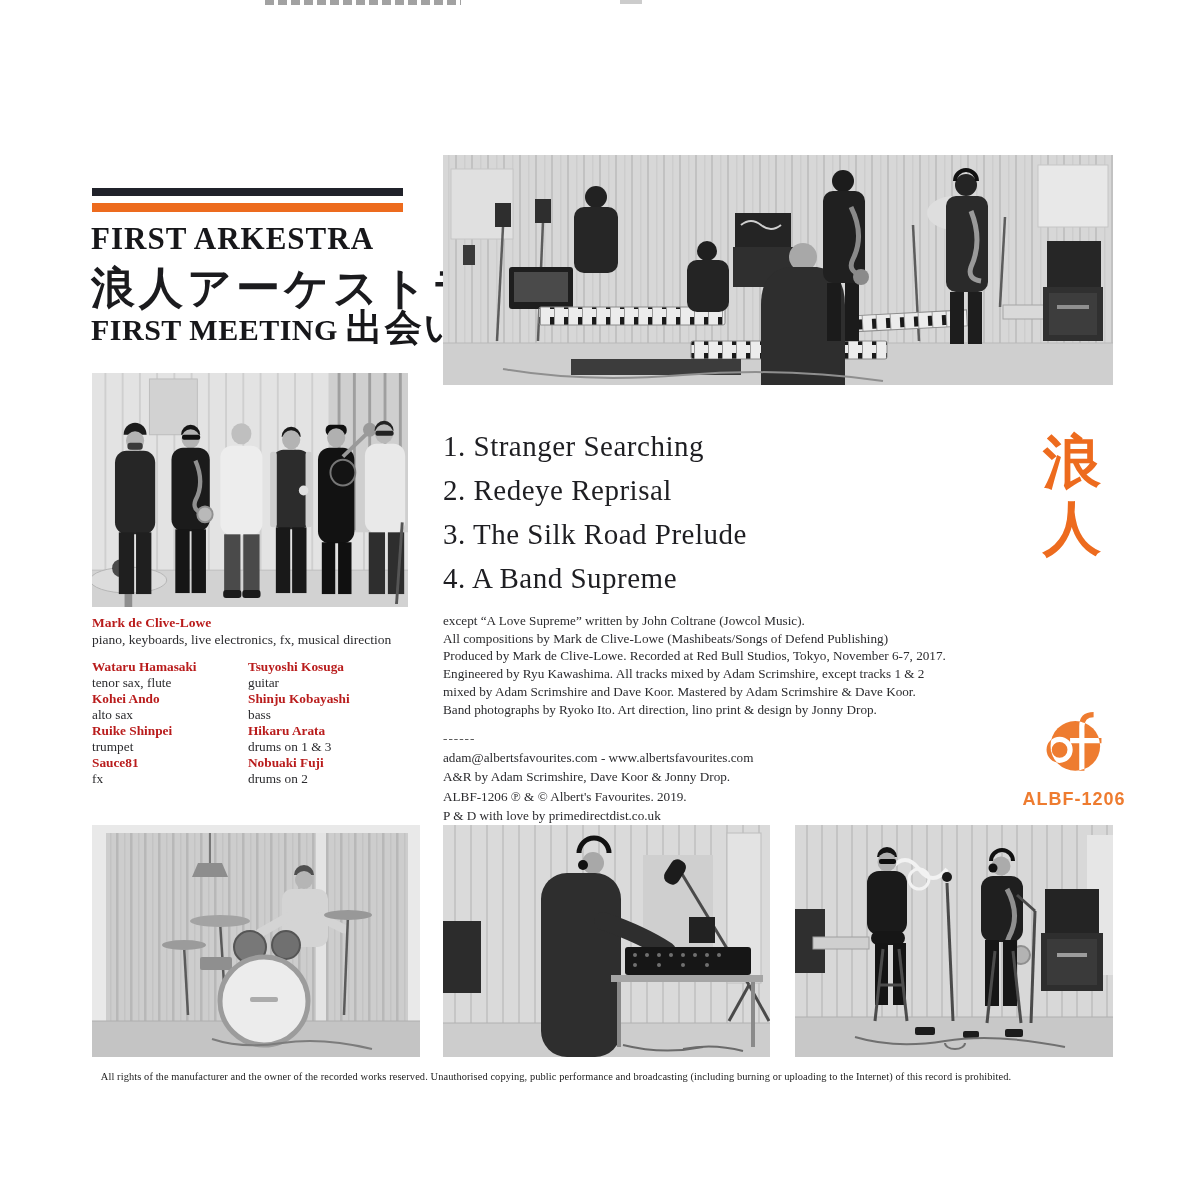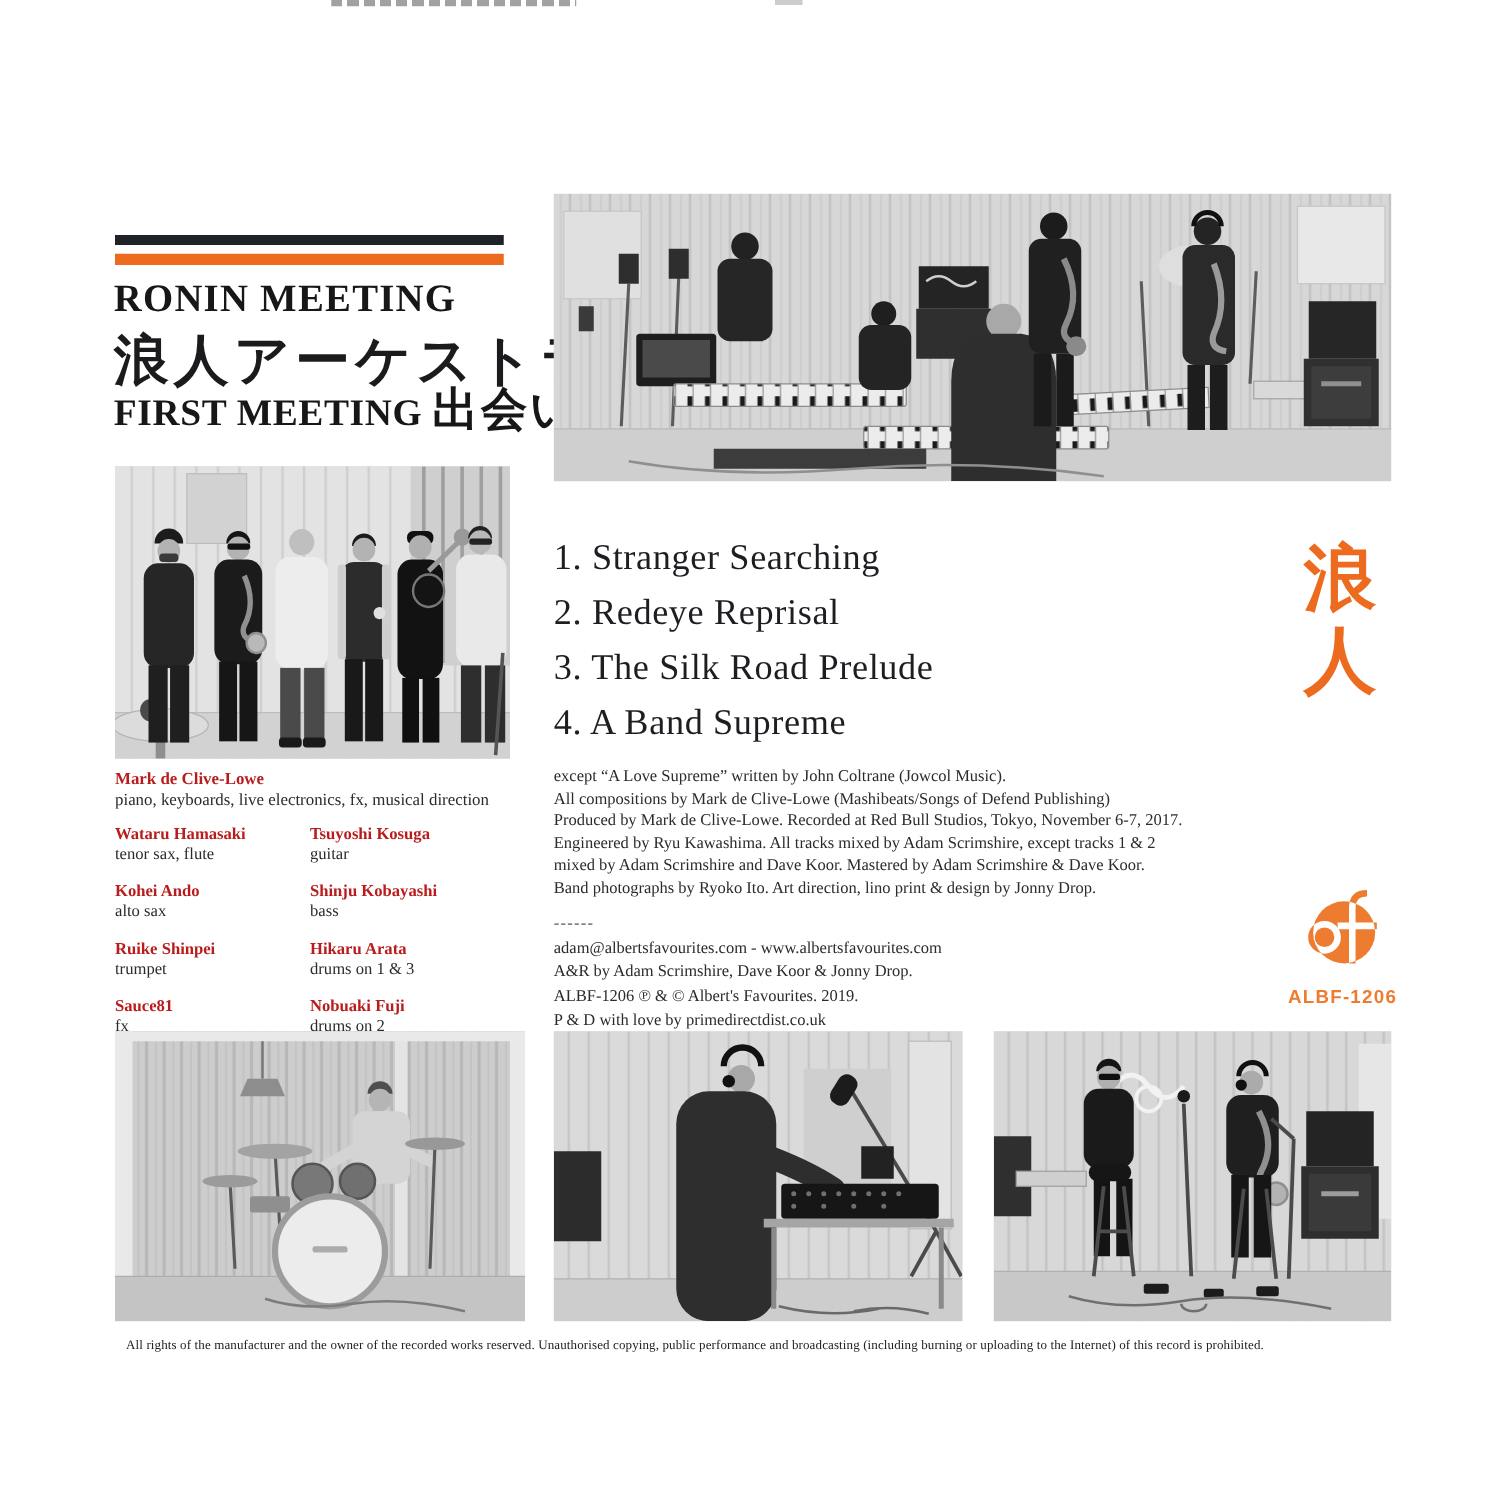--- a/index.html
+++ b/index.html
@@ -40,29 +40,29 @@
   .tracklist li{font-size:29px;letter-spacing:.5px;color:#1e1e22;height:44px;white-space:nowrap}
 
   
   .credits{left:443px;top:612px;width:520px;font-size:13.2px;line-height:17.7px;color:#2b2b2e}
   .credits2{left:443px;top:728px;width:520px;font-size:13.2px;line-height:19.6px;color:#2b2b2e}
   .credits2 .divider{letter-spacing:1px;color:#555}
 
   
   .leader{left:92px;top:614px;width:340px;font-size:13.5px;line-height:17px;color:#2b2b2e}
   .pname{font-weight:700;color:#b91c1c}
-  .personnel{left:92px;top:659px;width:330px;display:grid;grid-template-columns:156px 1fr;row-gap:14px}
+  .personnel{left:92px;top:659px;width:330px;display:grid;grid-template-columns:156px 1fr;}
   .member{font-size:13.3px;line-height:16px;color:#2b2b2e}
 
   
   .kanji-col{left:1036px;top:430px;width:72px;text-align:center;color:var(--accent,#ED6B1E);
     font-weight:700;font-size:58px;line-height:66px}
   .af-logo{left:1040px;top:708px;width:68px;height:78px}
   .catalog{left:1022px;top:789px;width:104px;text-align:center;color:var(--accent-logo,#EE7C30);
-    font-family:"Liberation Sans","DejaVu Sans",sans-serif;font-weight:700;font-size:15px;letter-spacing:1px}
+    font-family:"Liberation Sans","DejaVu Sans",sans-serif;font-weight:700;font-size:18px;letter-spacing:1px}
 
   
   .footer{left:0;top:1071px;width:1112px;text-align:center;font-size:10.4px;color:#222;letter-spacing:.1px}
 </style>
 </head>
 <body>
 
 <svg width="0" height="0" style="position:absolute" aria-hidden="true">
   <defs>
     <pattern id="slatA" width="16" height="10" patternUnits="userSpaceOnUse">
@@ -102,21 +102,21 @@
       </mask>
   </defs>
 </svg>
 
 <div class="abs artifact-1"></div>
 <div class="abs artifact-2"></div>
 
 <header>
   <div class="abs bar bar-black"></div>
   <div class="abs bar bar-orange"></div>
-  <h1 class="abs title-en">RONIN MEETING</h1>
+  <h1 class="abs title-en">FIRST ARKESTRA</h1>
   <div class="abs title-jp">浪人アーケストラ</div>
   <h2 class="abs subtitle"><span>FIRST MEETING</span> <span class="jp">出会い</span></h2>
 </header>
 
 <div class="abs photo photo-studio">
   <svg viewBox="0 0 670 230" preserveAspectRatio="none">
     <rect width="670" height="230" fill="url(#slatA)"></rect>
     <rect x="595" y="10" width="70" height="62" fill="#e8e8e8" stroke="#c6c6c6"></rect>
     <rect x="8" y="14" width="62" height="70" fill="#e0e0e0" stroke="#c6c6c6"></rect>
     <ellipse cx="512" cy="58" rx="28" ry="17" fill="#dedede"></ellipse>

